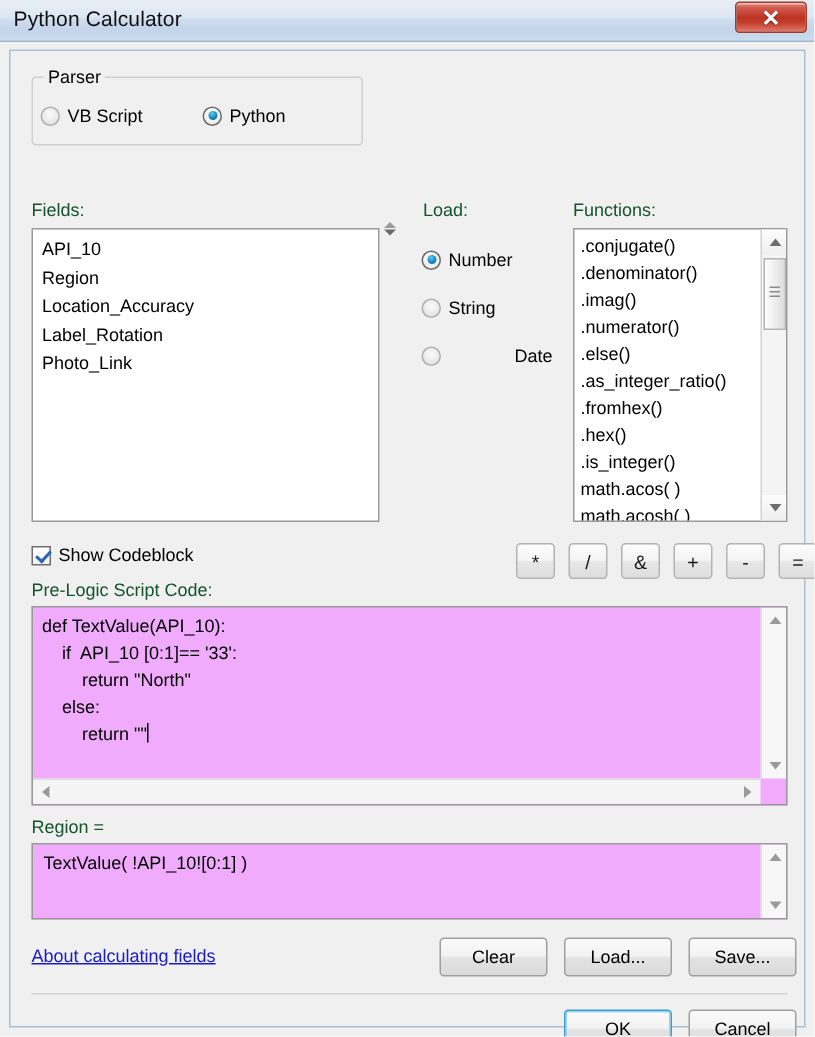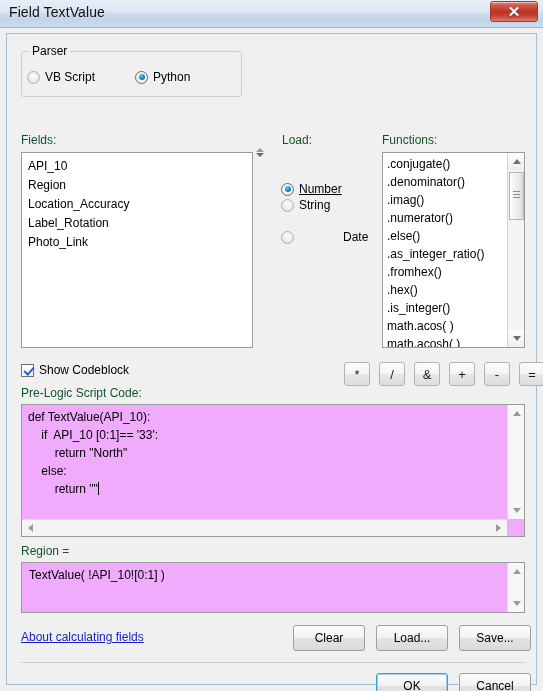--- a/index.html
+++ b/index.html
@@ -379,21 +379,21 @@
     height: 1px;
     background: #d0d0d0;
   }
 </style>
 </head>
 <body>
 
 <div id="window">
 
   <div class="titlebar">
-    <div class="titlebar-text">Field TextValue</div>
+    <div class="titlebar-text">Python Calculator</div>
     <div class="close-btn">
       <div class="close-x">✕</div>
     </div>
   </div>
 
   <div class="dialog-body">
 
     <div class="groupbox"></div>
     <div class="group-title">Parser</div>
 
@@ -415,21 +415,21 @@
         <div class="li">Label_Rotation</div>
         <div class="li">Photo_Link</div>
       </div>
     </div>
     <div class="mini-spin">
       <i class="up"></i>
         <i class="dn"></i>
     </div>
 
     <div class="lbl" style="left:275px; top:99px;">Load:</div>
-    <div class="radio on" style="left:274px; top:148px;text-decoration:underline;">
+    <div class="radio on" style="left:274px; top:132px;">
       <span class="dot"></span>
       <span class="rl">Number</span>
     </div>
     <div class="radio" style="left:274px; top:164px;">
       <span class="dot"></span>
       <span class="rl">String</span>
     </div>
     <div class="radio" style="left:274px; top:196px;gap:44px;">
       <span class="dot"></span>
       <span class="rl">Date</span>

